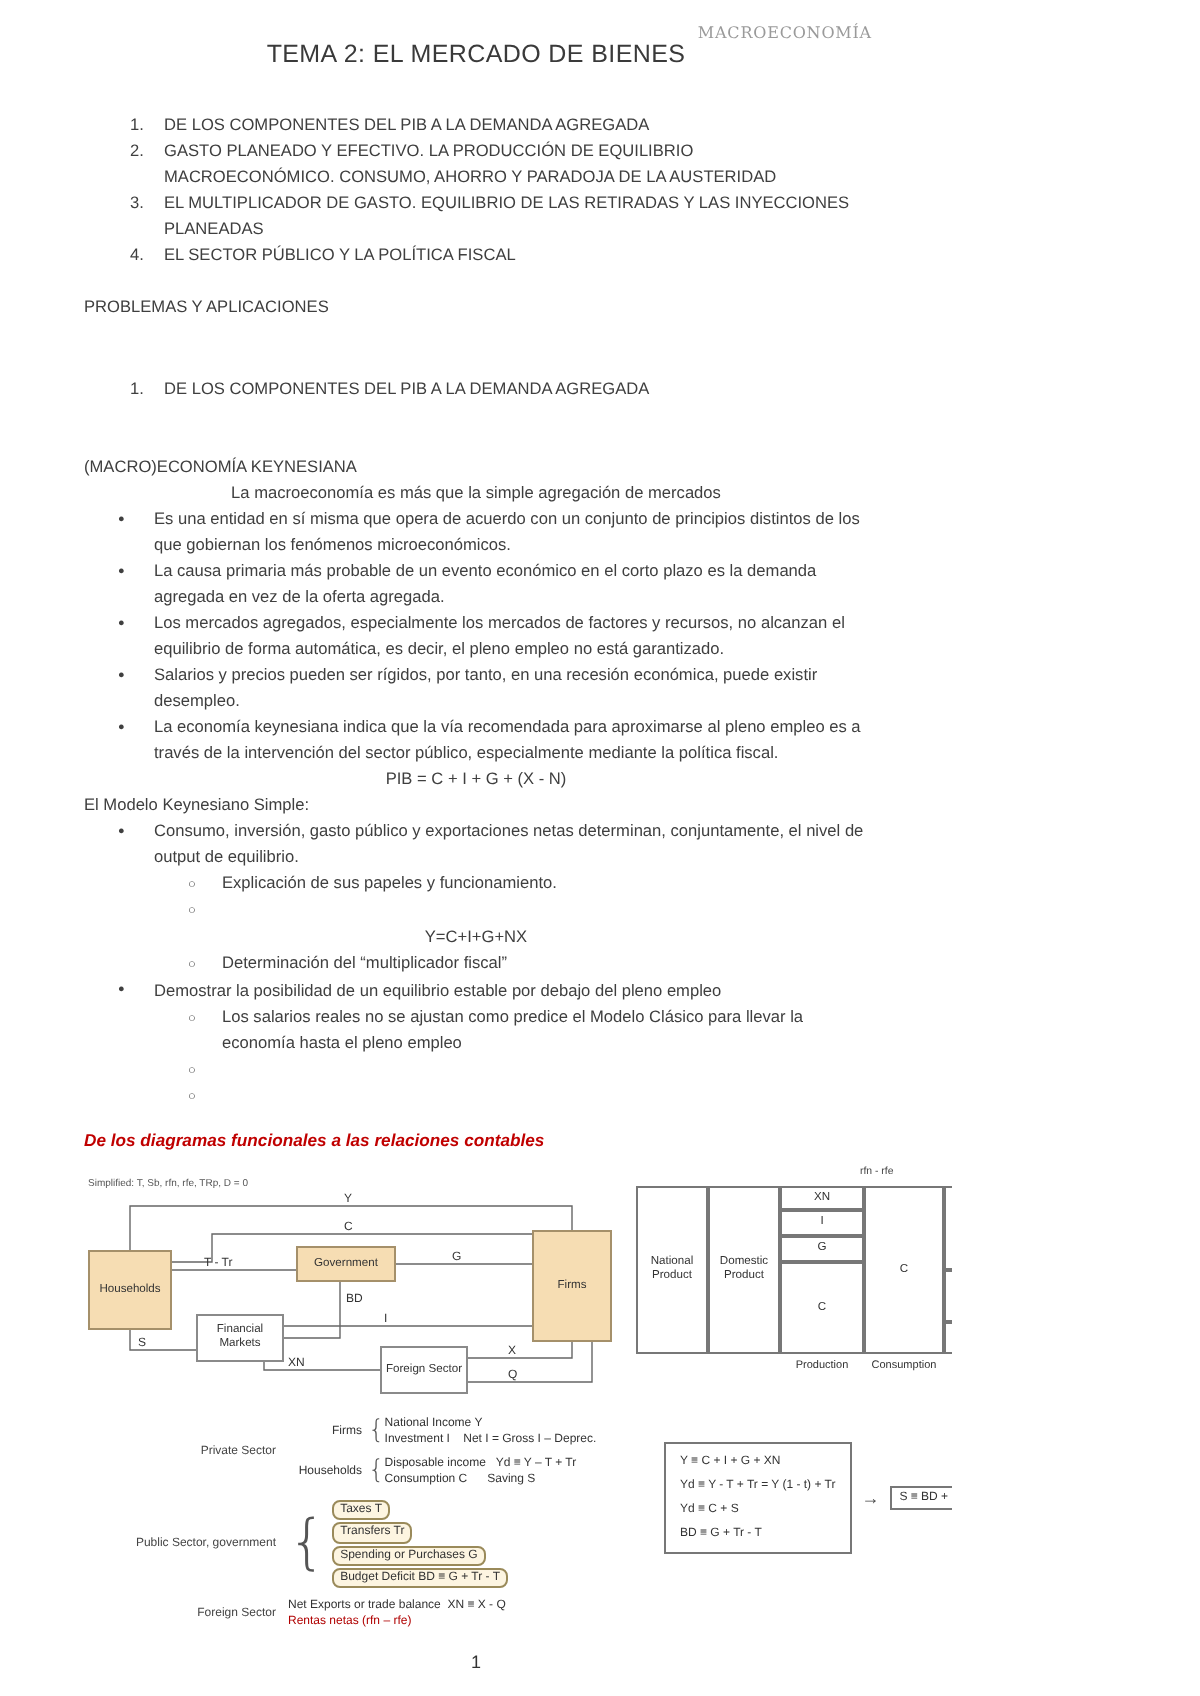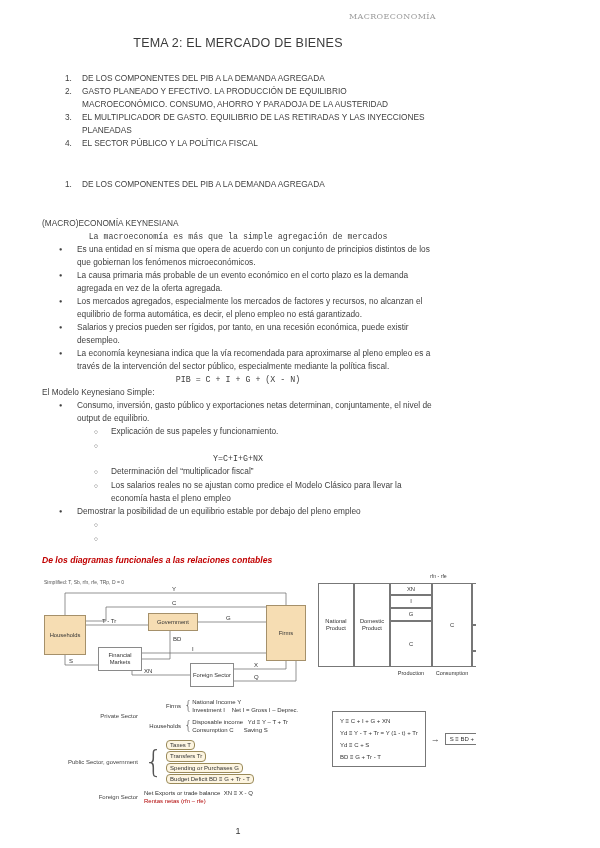--- a/index.html
+++ b/index.html
@@ -1,31 +1,31 @@
 <!DOCTYPE html>
 <html><head>
 <meta charset="utf-8">
 <style>
   * { box-sizing: border-box; margin: 0; padding: 0; }
   html, body { background: #ffffff; }
   body { font-family: "Liberation Sans", "DejaVu Sans", sans-serif; }
   .page { position: relative; width: 476px; height: 848px; background: #ffffff; color: #3f3f3f; overflow: hidden; }
 
   .running { position: absolute; top: 12px; right: 40px; font-family: "DejaVu Serif", serif; font-size: 8px; color: #9a9a9a; letter-spacing: .4px; }
-  .title { text-align: center; padding-top: 36px; font-size: 12.5px; color: #3a3a3a; letter-spacing: .2px; }
+  .title { text-align: center; padding-top: 20px; font-size: 12.5px; color: #3a3a3a; letter-spacing: .2px; }
 
   .content { padding: 0 42px; font-size: 8.3px; line-height: 13px; }
   .toc { margin-top: 22px; }
   .num-row { display: flex; }
   .num-row .num { flex: none; width: 17px; margin-left: 23px; }
   .num-row .txt { flex: 1; }
   .problemas { margin-top: 13px; }
   .section-head { margin-top: 28px; }
   .keynes-title { margin-top: 26px; }
-  .center { text-align: center; font-family: Liberation Mono, monospace; }
+  .center { text-align: center; }
 
   .b { display: flex; }
   .b .m { flex: none; width: 18px; margin-left: 17px; }
   .b .m::before { content: "●"; font-size: 5.5px; vertical-align: 1.5px; }
   .b.sub .m { margin-left: 52px; width: 17px; }
   .b.sub .m::before { content: "○"; font-size: 6.5px; vertical-align: .5px; }
   .b .t { flex: 1; }
 
   .redhead { margin-top: 9px; text-align: left; color: #c00000; font-weight: bold; font-style: italic; font-size: 8.6px; }
 
@@ -87,20 +87,21 @@
       <div class="num-row">
         <span class="num">3.</span>
         <span class="txt">EL MULTIPLICADOR DE GASTO. EQUILIBRIO DE LAS RETIRADAS Y LAS INYECCIONES PLANEADAS</span>
       </div>
       <div class="num-row">
         <span class="num">4.</span>
         <span class="txt">EL SECTOR PÚBLICO Y LA POLÍTICA FISCAL</span>
       </div>
     </div>
 
+    <div class="problemas">PROBLEMAS Y APLICACIONES</div>
 
     <div class="num-row section-head">
       <span class="num">1.</span>
       <span class="txt">DE LOS COMPONENTES DEL PIB A LA DEMANDA AGREGADA</span>
     </div>
 
     <div class="keynes-title">(MACRO)ECONOMÍA KEYNESIANA</div>
     <div class="center">La macroeconomía es más que la simple agregación de mercados</div>
 
     <div class="b">
@@ -137,27 +138,27 @@
         <span class="t">Explicación de sus papeles y funcionamiento.</span>
       </div>
     <div class="b sub">
         <span class="m"></span>
       </div>
     <div class="center">Y=C+I+G+NX</div>
     <div class="b sub">
         <span class="m"></span>
         <span class="t">Determinación del “multiplicador fiscal”</span>
       </div>
+    <div class="b">
+        <span class="m"></span>
+        <span class="t">Demostrar la posibilidad de un equilibrio estable por debajo del pleno empleo</span>
+      </div>
     <div class="b sub">
         <span class="m"></span>
         <span class="t">Los salarios reales no se ajustan como predice el Modelo Clásico para llevar la economía hasta el pleno empleo</span>
-      </div>
-    <div class="b">
-        <span class="m"></span>
-        <span class="t">Demostrar la posibilidad de un equilibrio estable por debajo del pleno empleo</span>
       </div>
     <div class="b sub">
         <span class="m"></span>
       </div>
     <div class="b sub">
         <span class="m"></span>
       </div>
 
     <div class="redhead">De los diagramas funcionales a las relaciones contables</div>
   </div>

